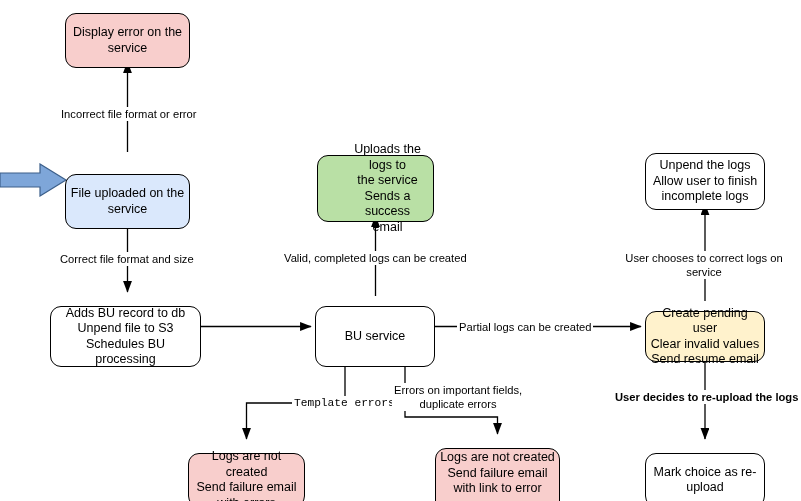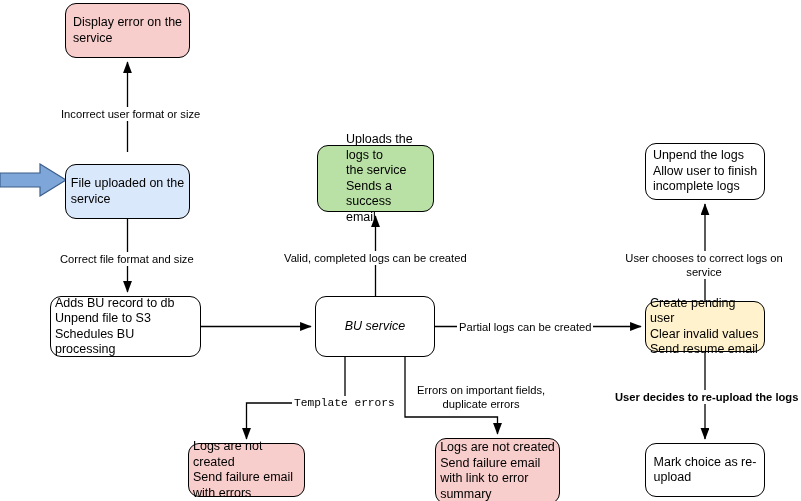--- a/index.html
+++ b/index.html
@@ -16,26 +16,28 @@
     overflow: hidden;
   }
   .node {
     position: absolute;
     box-sizing: border-box;
     border: 1.3px solid #000000;
     border-radius: 11px;
     display: flex;
     align-items: center;
     justify-content: center;
+    text-align: center;
     color: #000000;
     font-size: 12.5px;
     line-height: 15.5px;
     white-space: pre-line;
     padding: 2px 4px;
     z-index: 3;
+    margin-top: 10px;
   }
   .edge-label {
     position: absolute;
     font-size: 11.2px;
     line-height: 14px;
     color: #000000;
     text-align: center;
     white-space: pre-line;
     background: #ffffff;
     padding: 0 2px;
@@ -97,21 +99,21 @@
 
   <div class="node" style="left:50px; top:296px; width:151px; height:61px; background:#ffffff;">Adds BU record to db
 Unpend file to S3
 Schedules BU processing</div>
 
   <div class="node" style="left:317px; top:145px; width:117px; height:67px; background:#b9e0a5;padding-left:28px;">Uploads the logs to
 the service
 Sends a success
 email</div>
 
-  <div class="node" style="left:315px; top:296px; width:120px; height:61px; background:#ffffff;font-style:italic;">BU service</div>
+  <div class="node" style="left:315px; top:296px; width:120px; height:61px; background:#ffffff;">BU service</div>
 
   <div class="node" style="left:645px; top:143px; width:120px; height:57px; background:#ffffff;">Unpend the logs
 Allow user to finish
 incomplete logs</div>
 
   <div class="node" style="left:645px; top:301px; width:120px; height:51px; background:#fff2cc;">Create pending user
 Clear invalid values
 Send resume email</div>
 
   <div class="node" style="left:188px; top:443px; width:117px; height:54px; background:#f8cecc;">Logs are not created
@@ -119,30 +121,30 @@
 with errors</div>
 
   <div class="node" style="left:435px; top:438px; width:125px; height:66px; background:#f8cecc;">Logs are not created
 Send failure email
 with link to error
 summary</div>
 
   <div class="node" style="left:645px; top:443px; width:120px; height:54px; background:#ffffff;">Mark choice as re-
 upload</div>
 
-  <div class="edge-label" style="left:59px; top:107px;">Incorrect user format or size</div>
+  <div class="edge-label" style="left:59px; top:107px;">Incorrect file format or error</div>
 
   <div class="edge-label" style="left:282px; top:251px;">Valid, completed logs can be created</div>
 
   <div class="edge-label" style="left:58px; top:252px;">Correct file format and size</div>
 
   <div class="edge-label" style="left:457px; top:320px;">Partial logs can be created</div>
 
   <div class="edge-label" style="left:607px; top:251px;">User chooses to correct logs on service</div>
 
   <div class="edge-label" style="left:292px; top:396px;font-family:Liberation Mono, monospace;">Template errors</div>
 
-  <div class="edge-label" style="left:392px; top:383px;margin-left:23px;">Errors on important fields,
+  <div class="edge-label" style="left:392px; top:383px;">Errors on important fields,
 duplicate errors</div>
 
   <div class="edge-label" style="left:613px; top:390px;font-weight:bold;">User decides to re-upload the logs</div>
 
 </div>
 
 </body></html>

